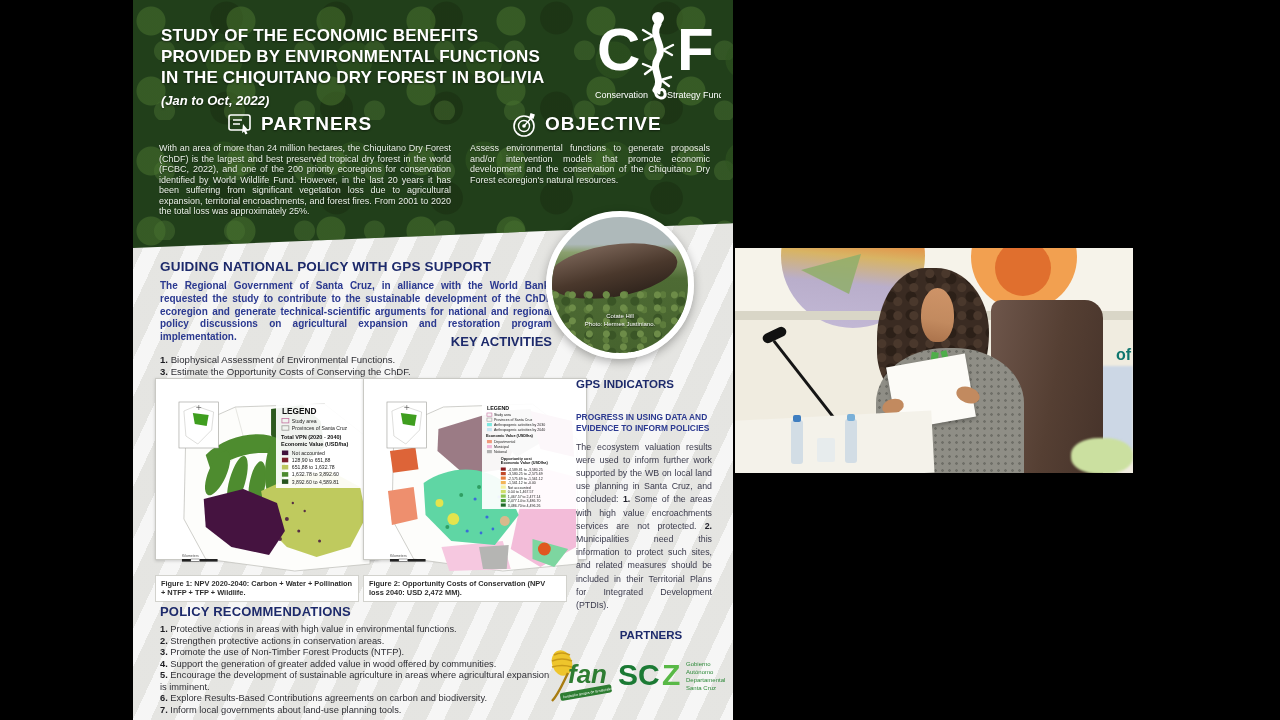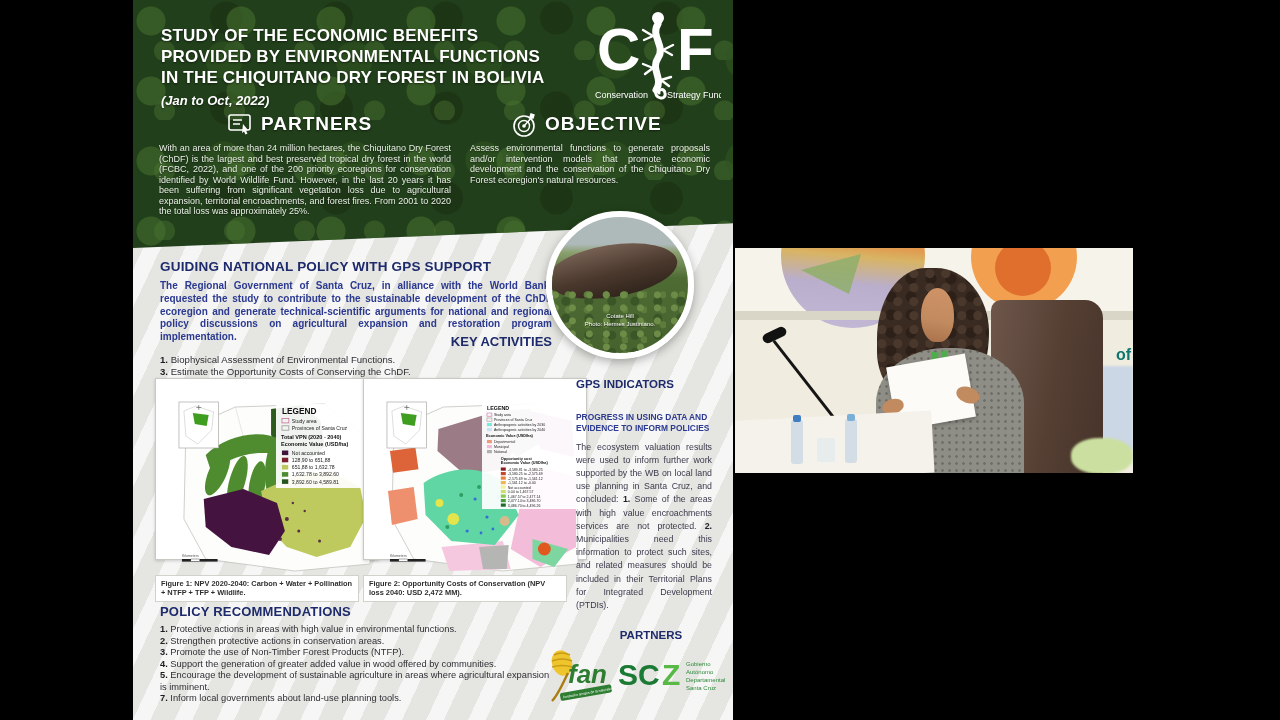--- a/index.html
+++ b/index.html
@@ -406,20 +406,21 @@
     </div>
 
     <div id="rec-block">
       <div class="hd h-navy">POLICY RECOMMENDATIONS</div>
       <ul class="num-list">
         <li><b>1.</b> <span>Protective actions in areas with high value in environmental functions.</span></li>
         <li><b>2.</b> <span>Strengthen protective actions in conservation areas.</span></li>
         <li><b>3.</b> <span>Promote the use of Non-Timber Forest Products (NTFP).</span></li>
         <li><b>4.</b> <span>Support the generation of greater added value in wood offered by communities.</span></li>
         <li><b>5.</b> <span>Encourage the development of sustainable agriculture in areas where agricultural expansion is imminent.</span></li>
+        <li><b>6.</b> <span>Explore Results-Based Contributions agreements on carbon and biodiversity.</span></li>
         <li><b>7.</b> <span>Inform local governments about land-use planning tools.</span></li>
       </ul>
     </div>
   </div>
 
   <div id="video">
     <div class="wall-lower"></div>
     <div id="globe-circle">
       <div id="globe-wedge"></div>
     </div>

